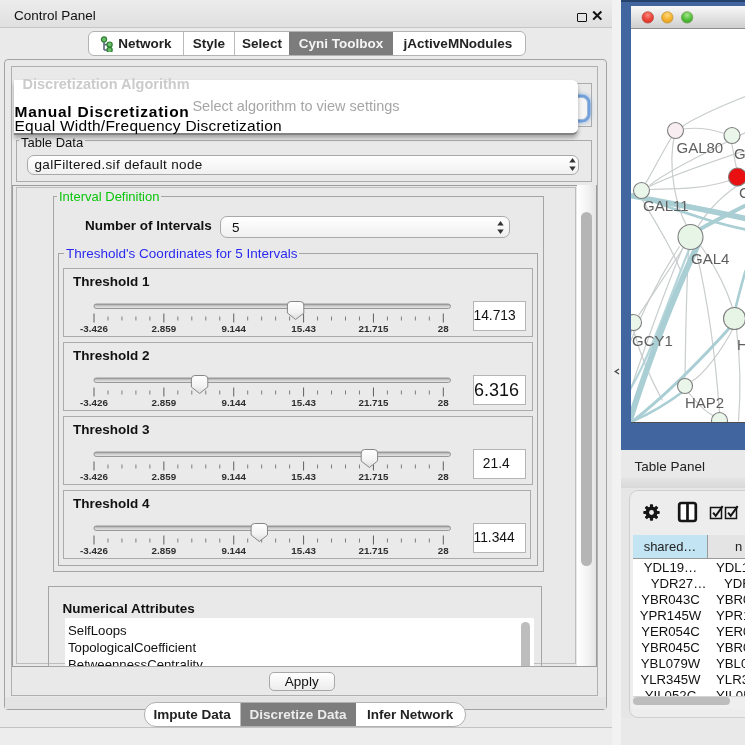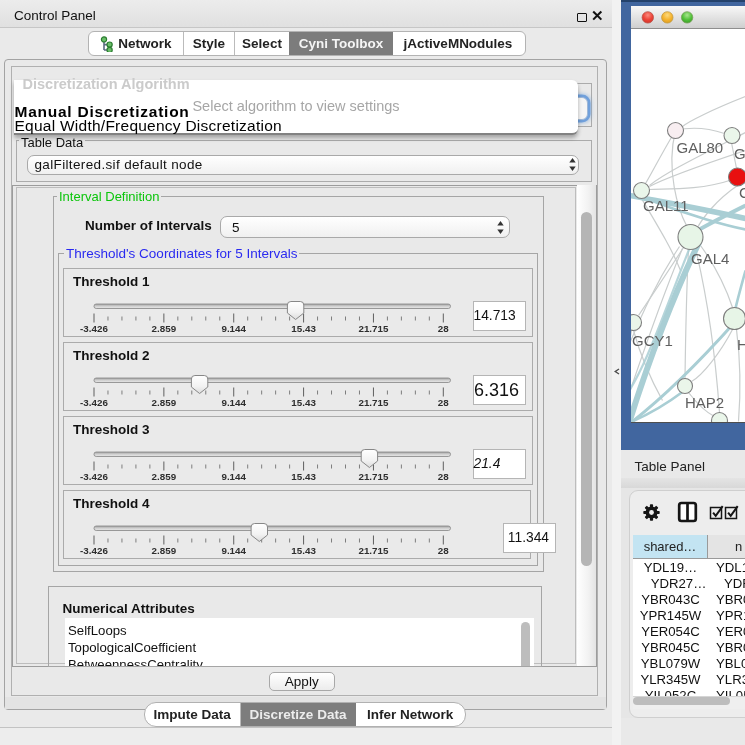--- a/index.html
+++ b/index.html
@@ -206,21 +206,21 @@
       <line x1="365.33" y1="47.5" x2="365.33" y2="51.5" stroke="#7d7d7d" stroke-width="1"></line>
       <line x1="379.3" y1="44.5" x2="379.3" y2="53.5" stroke="#5f5f5f" stroke-width="1"></line>
       <text x="30.0" y="62.5" text-anchor="middle" font-size="9.8" font-weight="bold" fill="#2e2e2e" font-family="Liberation Sans, sans-serif">-3.426</text>
       <text x="99.86" y="62.5" text-anchor="middle" font-size="9.8" font-weight="bold" fill="#2e2e2e" font-family="Liberation Sans, sans-serif">2.859</text>
       <text x="169.72" y="62.5" text-anchor="middle" font-size="9.8" font-weight="bold" fill="#2e2e2e" font-family="Liberation Sans, sans-serif">9.144</text>
       <text x="239.58" y="62.5" text-anchor="middle" font-size="9.8" font-weight="bold" fill="#2e2e2e" font-family="Liberation Sans, sans-serif">15.43</text>
       <text x="309.44" y="62.5" text-anchor="middle" font-size="9.8" font-weight="bold" fill="#2e2e2e" font-family="Liberation Sans, sans-serif">21.715</text>
       <text x="379.3" y="62.5" text-anchor="middle" font-size="9.8" font-weight="bold" fill="#2e2e2e" font-family="Liberation Sans, sans-serif">28</text>
       <path d="M 297.2 36.0 a3.5 3.5 0 0 1 3.5 -3.5 h 9.4 a3.5 3.5 0 0 1 3.5 3.5 v 8.0 L 305.4 50.5 L 297.2 44.0 Z" fill="url(#thumbg)" stroke="#878787" stroke-width="1"></path>
       </svg>
-      <div class="abs" style="left:408.5px;top:31.5px;width:53.5px;height:30px;background:#fff;border:1px solid #b5b5b5;box-sizing:border-box;font-size:13.8px;color:#111;text-align:left;line-height:28px;padding-right:6px;font-style:italic;">21.4</div>
+      <div class="abs" style="left:408.5px;top:31.5px;width:53.5px;height:30px;background:#fff;border:1px solid #b5b5b5;box-sizing:border-box;font-size:13.8px;color:#111;text-align:center;line-height:28px;padding-right:6px;">21.4</div>
   </div>
   <div class="abs" style="left:63px;top:490px;width:468px;height:69px;border:1px solid #ababab;box-sizing:border-box;background:#eaeaea;">
       <div class="abs bold" style="left:9px;top:5px;font-size:13.5px;color:#111;">Threshold 4</div>
       <svg class="abs" style="left:0;top:0;" width="470" height="69" viewBox="0 0 470 69">
       <rect x="30" y="35" width="356.5" height="4.5" rx="2.2" fill="url(#trackg)" stroke="#8f8f8f" stroke-width="0.9"></rect>
       <line x1="30.0" y1="44.5" x2="30.0" y2="53.5" stroke="#5f5f5f" stroke-width="1"></line>
       <line x1="43.97" y1="47.5" x2="43.97" y2="51.5" stroke="#7d7d7d" stroke-width="1"></line>
       <line x1="57.94" y1="47.5" x2="57.94" y2="51.5" stroke="#7d7d7d" stroke-width="1"></line>
       <line x1="71.92" y1="47.5" x2="71.92" y2="51.5" stroke="#7d7d7d" stroke-width="1"></line>
       <line x1="85.89" y1="47.5" x2="85.89" y2="51.5" stroke="#7d7d7d" stroke-width="1"></line>
@@ -246,21 +246,21 @@
       <line x1="365.33" y1="47.5" x2="365.33" y2="51.5" stroke="#7d7d7d" stroke-width="1"></line>
       <line x1="379.3" y1="44.5" x2="379.3" y2="53.5" stroke="#5f5f5f" stroke-width="1"></line>
       <text x="30.0" y="62.5" text-anchor="middle" font-size="9.8" font-weight="bold" fill="#2e2e2e" font-family="Liberation Sans, sans-serif">-3.426</text>
       <text x="99.86" y="62.5" text-anchor="middle" font-size="9.8" font-weight="bold" fill="#2e2e2e" font-family="Liberation Sans, sans-serif">2.859</text>
       <text x="169.72" y="62.5" text-anchor="middle" font-size="9.8" font-weight="bold" fill="#2e2e2e" font-family="Liberation Sans, sans-serif">9.144</text>
       <text x="239.58" y="62.5" text-anchor="middle" font-size="9.8" font-weight="bold" fill="#2e2e2e" font-family="Liberation Sans, sans-serif">15.43</text>
       <text x="309.44" y="62.5" text-anchor="middle" font-size="9.8" font-weight="bold" fill="#2e2e2e" font-family="Liberation Sans, sans-serif">21.715</text>
       <text x="379.3" y="62.5" text-anchor="middle" font-size="9.8" font-weight="bold" fill="#2e2e2e" font-family="Liberation Sans, sans-serif">28</text>
       <path d="M 187.1 36.0 a3.5 3.5 0 0 1 3.5 -3.5 h 9.4 a3.5 3.5 0 0 1 3.5 3.5 v 8.0 L 195.3 50.5 L 187.1 44.0 Z" fill="url(#thumbg)" stroke="#878787" stroke-width="1"></path>
       </svg>
-      <div class="abs" style="left:408.5px;top:31.5px;width:53.5px;height:30px;background:#fff;border:1px solid #b5b5b5;box-sizing:border-box;font-size:13.8px;color:#111;text-align:right;line-height:28px;padding-right:6px;margin-left:30px;">11.344</div>
+      <div class="abs" style="left:408.5px;top:31.5px;width:53.5px;height:30px;background:#fff;border:1px solid #b5b5b5;box-sizing:border-box;font-size:13.8px;color:#111;text-align:left;line-height:28px;padding-right:6px;">11.344</div>
   </div>
 
   <div class="abs" style="left:48px;top:586px;width:494px;height:81px;border:1px solid #a5a5a5;box-sizing:border-box;"></div>
   <div class="abs bold" style="left:62.5px;top:600.5px;font-size:13.5px;color:#111;">Numerical Attributes</div>
   <div class="abs" style="left:64.5px;top:618px;width:469.5px;height:48px;background:#fff;overflow:hidden;">
     <div style="margin:3.8px 0 0 3.5px;font-size:13.2px;color:#111;line-height:17.2px;">SelfLoops<br>TopologicalCoefficient<br>BetweennessCentrality</div>
   </div>
   <div class="abs" style="left:520.5px;top:621.5px;width:9px;height:44.5px;background:#bdbdbd;border-radius:5px 5px 0 0;"></div>
 
   <div class="abs" style="left:268.5px;top:671.5px;width:66.5px;height:19px;background:linear-gradient(#ffffff,#ececec);border:1px solid #a8a8a8;border-radius:5px;box-sizing:border-box;text-align:center;font-size:13.5px;color:#111;line-height:17px;">Apply</div>

